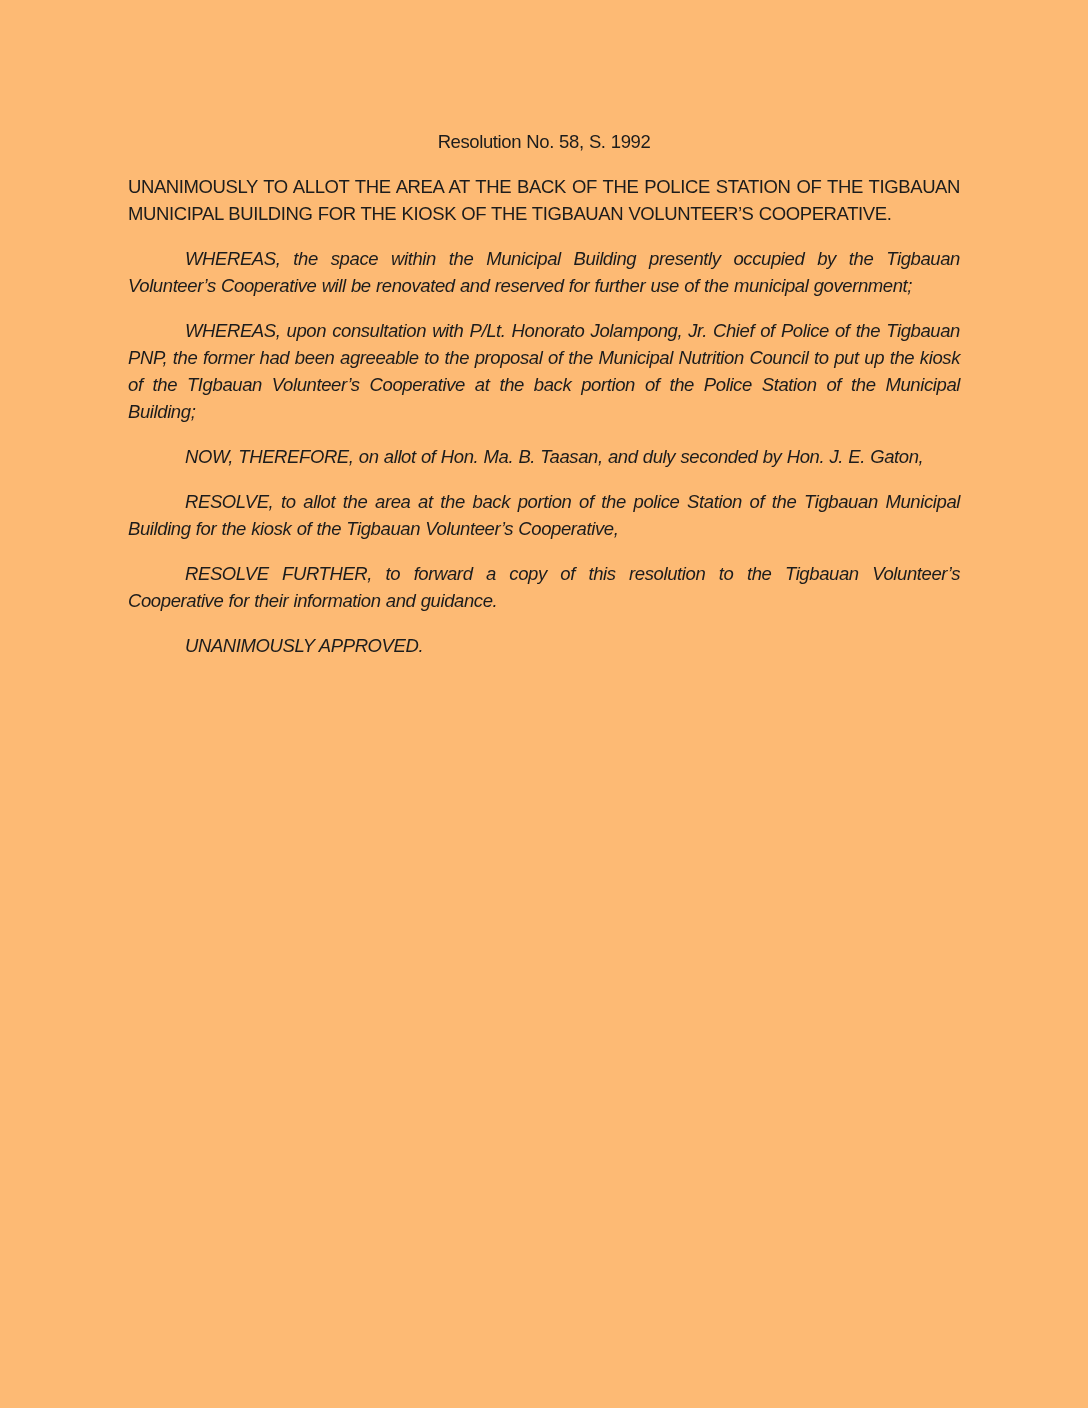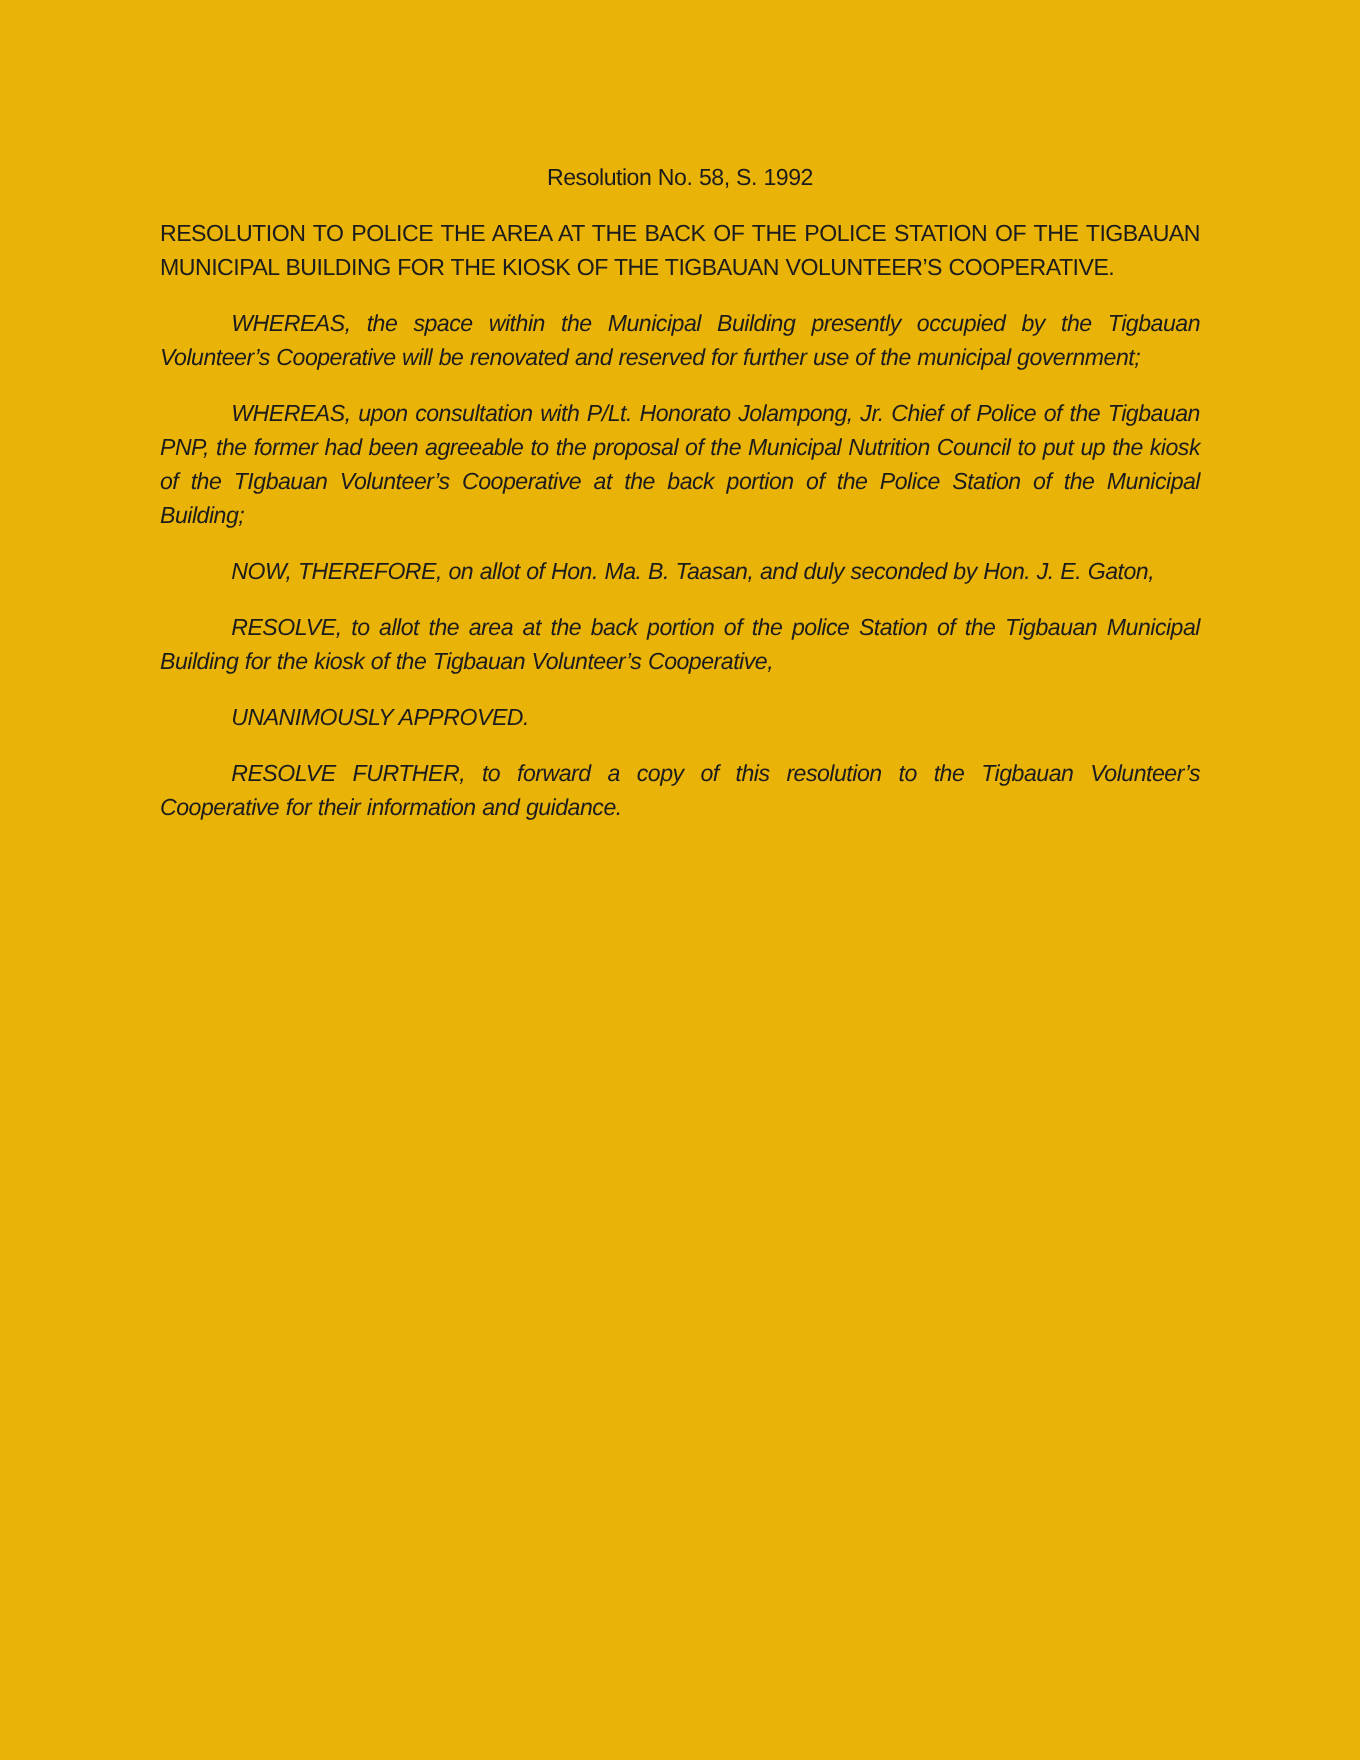--- a/index.html
+++ b/index.html
@@ -6,21 +6,21 @@
     margin: 0;
     padding: 0;
     background: #ffffff;
   }
   .page {
     position: relative;
     width: 1088px;
     height: 1408px;
     box-sizing: border-box;
     padding: 128px 128px 0 128px;
-    background: #eab308;
+    background: #fdba74;
     font-family: "Liberation Sans", sans-serif;
     color: #1c1c1c;
     overflow: hidden;
   }
   .page p {
     margin: 0 0 18px 0;
     font-size: 18.5px;
     line-height: 27px;
     letter-spacing: -0.4px;
     word-spacing: 0.5px;
@@ -33,26 +33,26 @@
     text-indent: 57px;
     font-style: italic;
   }
 </style>
 </head>
 <body>
 
 <div class="page">
   <p class="doc-title">Resolution No. 58, S. 1992</p>
 
-  <p class="heading">RESOLUTION TO POLICE THE AREA AT THE BACK OF THE POLICE STATION OF THE TIGBAUAN MUNICIPAL BUILDING FOR THE KIOSK OF THE TIGBAUAN VOLUNTEER’S COOPERATIVE.</p>
+  <p class="heading">UNANIMOUSLY TO ALLOT THE AREA AT THE BACK OF THE POLICE STATION OF THE TIGBAUAN MUNICIPAL BUILDING FOR THE KIOSK OF THE TIGBAUAN VOLUNTEER’S COOPERATIVE.</p>
 
   <p class="indent">WHEREAS, the space within the Municipal Building presently occupied by the Tigbauan Volunteer’s Cooperative will be renovated and reserved for further use of the municipal government;</p>
 
   <p class="indent">WHEREAS, upon consultation with P/Lt. Honorato Jolampong, Jr. Chief of Police of the Tigbauan PNP, the former had been agreeable to the proposal of the Municipal Nutrition Council to put up the kiosk of the TIgbauan Volunteer’s Cooperative at the back portion of the Police Station of the Municipal Building;</p>
 
   <p class="indent">NOW, THEREFORE, on allot of Hon. Ma. B. Taasan, and duly seconded by Hon. J. E. Gaton,</p>
 
   <p class="indent">RESOLVE, to allot the area at the back portion of the police Station of the Tigbauan Municipal Building for the kiosk of the Tigbauan Volunteer’s  Cooperative,</p>
 
+  <p class="indent">RESOLVE FURTHER, to forward a copy of this resolution to the Tigbauan Volunteer’s Cooperative for their information and guidance.</p>
+
   <p class="indent">UNANIMOUSLY APPROVED.</p>
-
-  <p class="indent">RESOLVE FURTHER, to forward a copy of this resolution to the Tigbauan Volunteer’s Cooperative for their information and guidance.</p>
 </div>
 
 </body></html>

